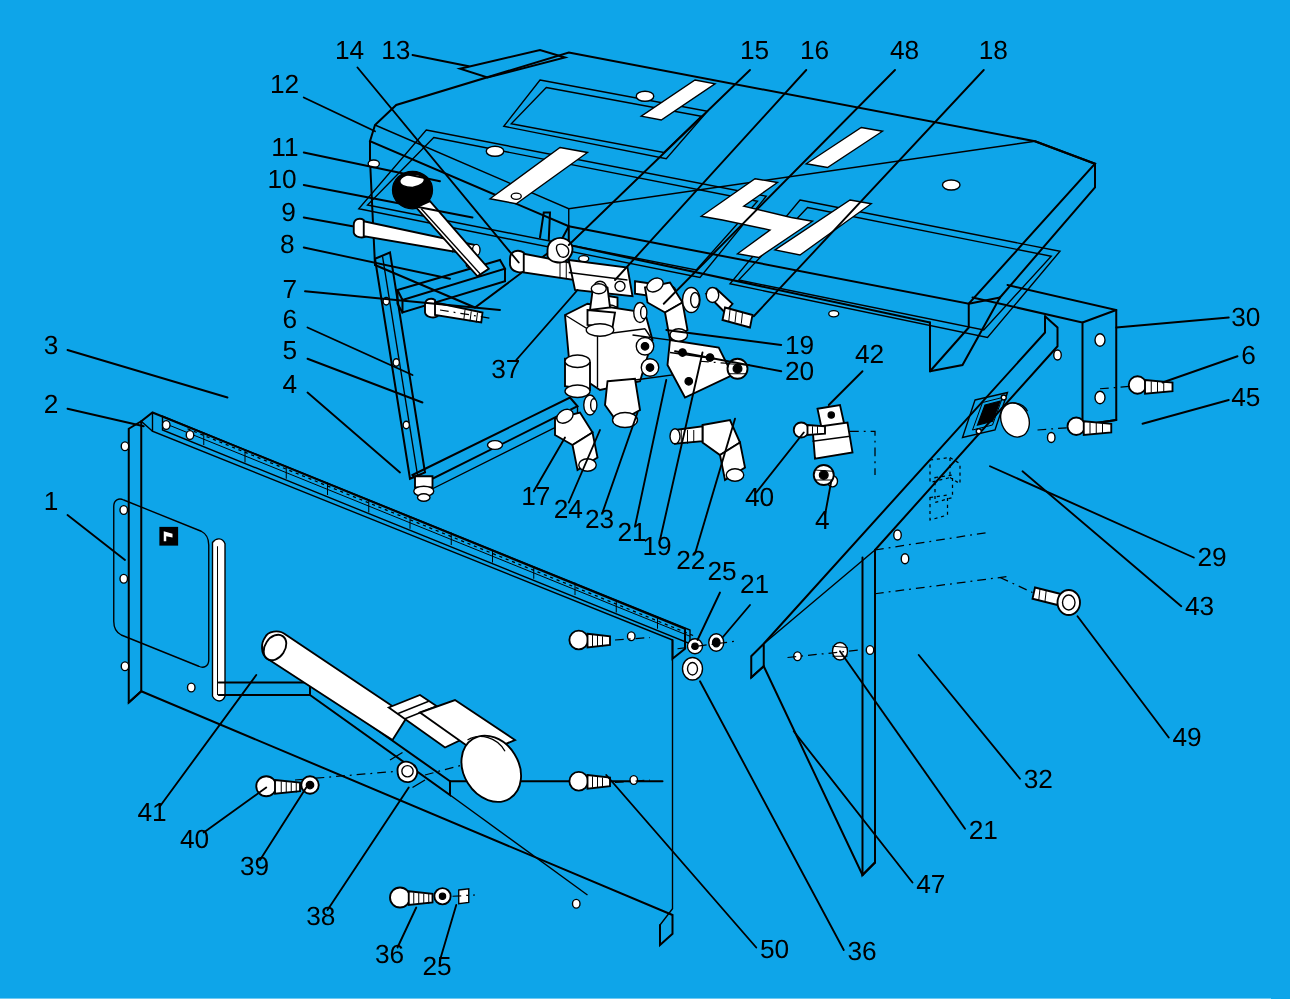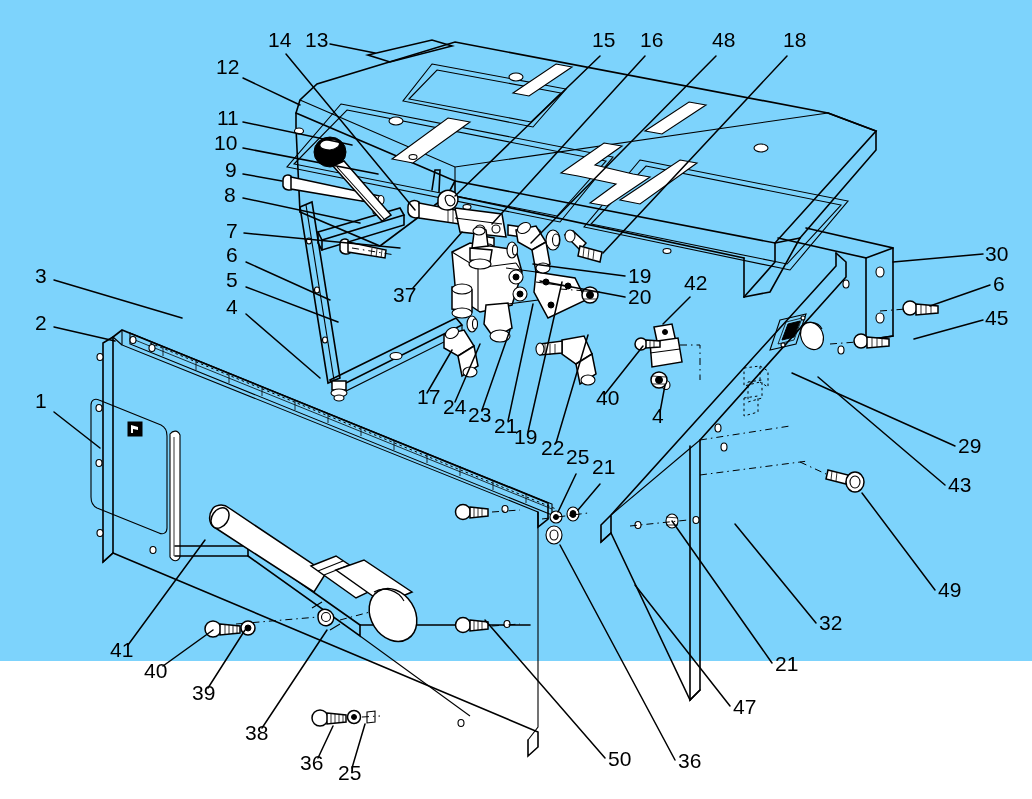--- a/index.html
+++ b/index.html
@@ -1,18 +1,18 @@
 <!DOCTYPE html>
 <html><head>
 <meta charset="utf-8">
 <style>
   html,body{margin:0;padding:0;background:#ffffff;}
   body{width:1032px;height:799px;overflow:hidden;
        font-family:"Liberation Sans",sans-serif;}
-  #stage{position:relative;width:1032px;height:661px;background:#7dd3fc;}
+  #stage{position:relative;width:1032px;height:799px;background:#0ea5e9;}
   svg{display:block;}
   .ln{stroke:#000;stroke-width:1.6;fill:none;stroke-linecap:round;}
   .thin{stroke:#000;stroke-width:1.1;fill:none;}
   .hair{stroke:#000;stroke-width:0.8;fill:none;}
   .lead{stroke:#000;stroke-width:1.5;fill:none;stroke-linecap:round;}
   .dash{stroke:#000;stroke-width:1.0;fill:none;stroke-dasharray:7 4 1.5 4;}
   .dot{stroke:#000;stroke-width:1.0;fill:none;stroke-dasharray:2.5 3;}
   .wht{fill:#ffffff;stroke:#000;stroke-width:1.5;}
   .wht2{fill:#ffffff;stroke:#000;stroke-width:1.1;}
   .blk{fill:#000000;stroke:#000;stroke-width:1;}

